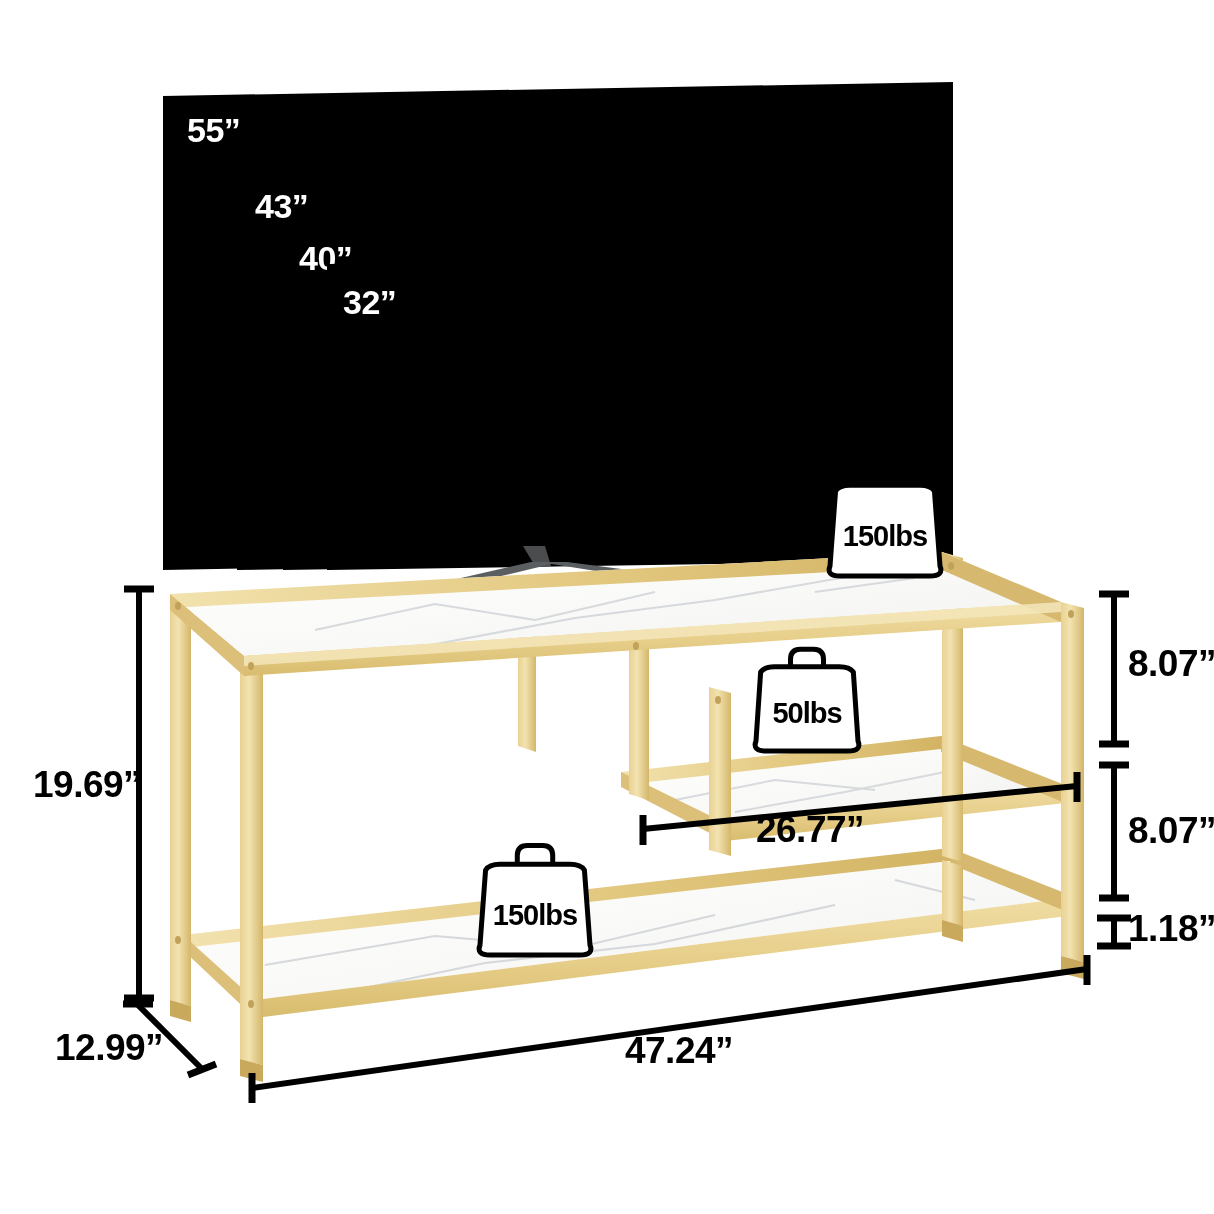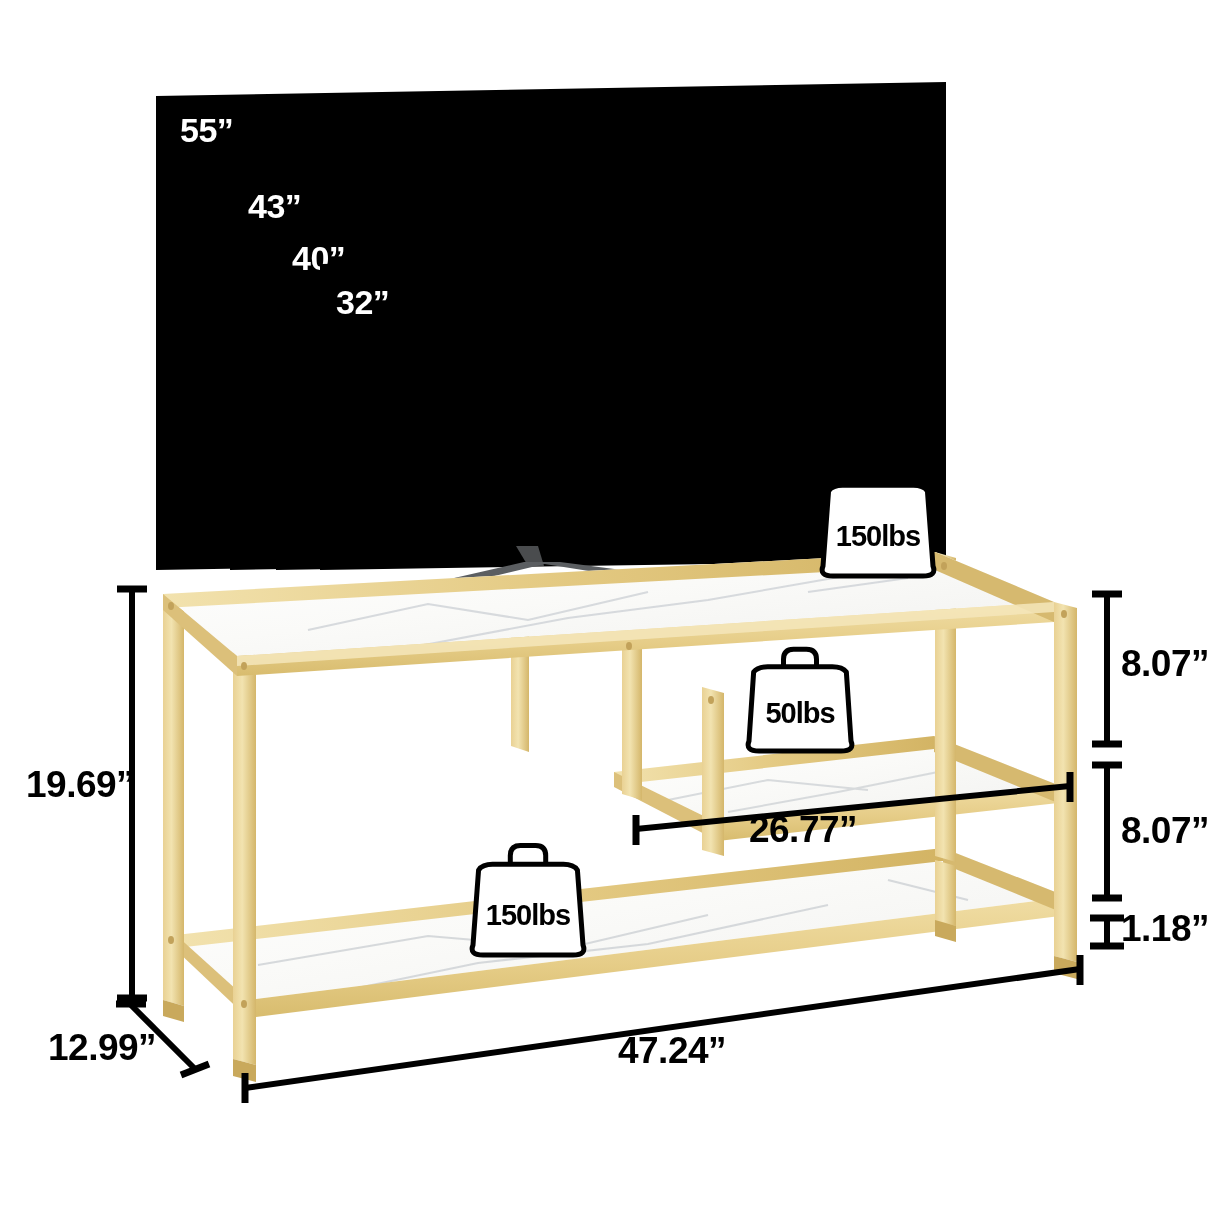--- a/index.html
+++ b/index.html
@@ -1,18 +1,18 @@
 <!DOCTYPE html>
 <html><head>
 <meta charset="utf-8">
 <style>
   html,body{margin:0;padding:0;background:#ffffff;}
   body{width:1214px;height:1214px;position:relative;overflow:hidden;
        font-family:"Liberation Sans",sans-serif;}
-  #stage{position:absolute;left:8px;top:0;width:1120px;height:1214px;}
+  #stage{position:absolute;left:15px;top:0;width:1120px;height:1214px;}
   svg.layer{position:absolute;left:0;top:0;width:1214px;height:1214px;overflow:visible;}
   .tv-label{fill:#ffffff;font-family:"Liberation Sans",sans-serif;font-weight:bold;
             font-size:34px;letter-spacing:-0.5px;}
   .dim-text{fill:#000000;font-family:"Liberation Sans",sans-serif;font-weight:bold;
             font-size:37px;letter-spacing:-0.5px;}
   .wt-text{fill:#000000;font-family:"Liberation Sans",sans-serif;font-weight:bold;
            letter-spacing:-1px;}
   .dimline{stroke:#000000;fill:none;stroke-linecap:butt;}
 </style>
 </head>

